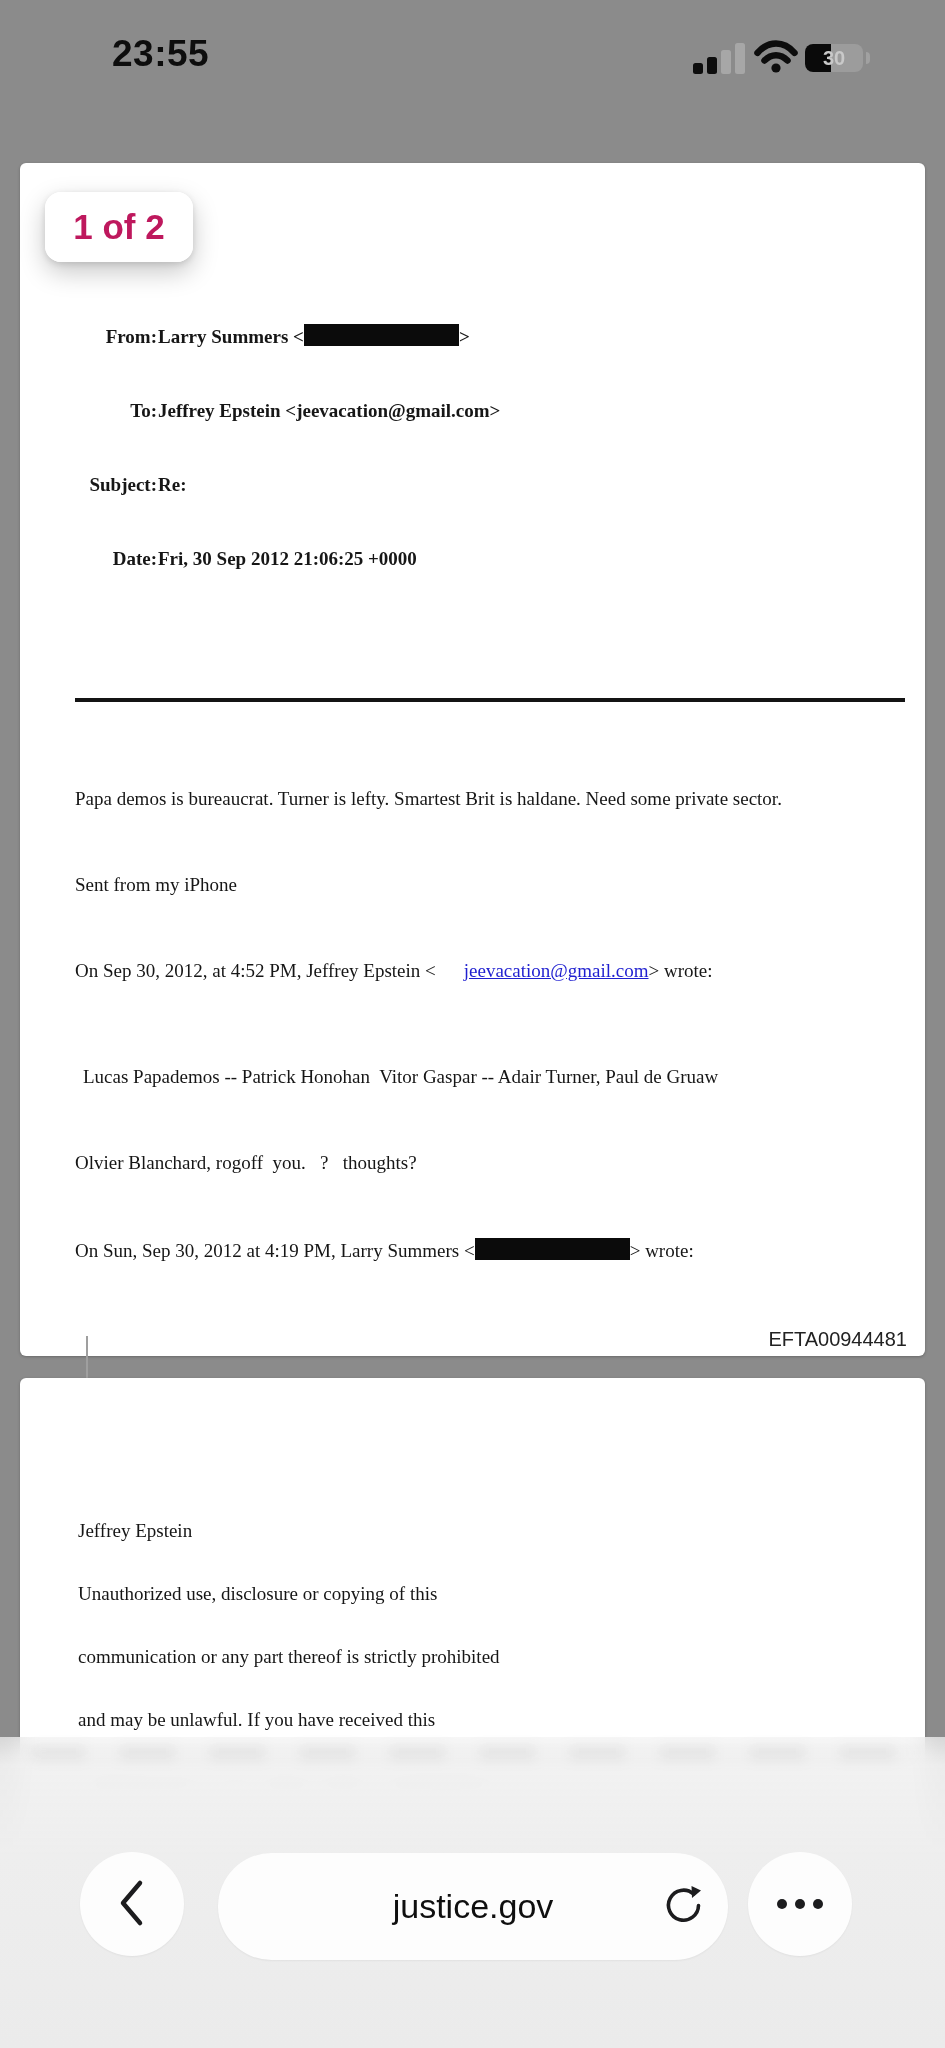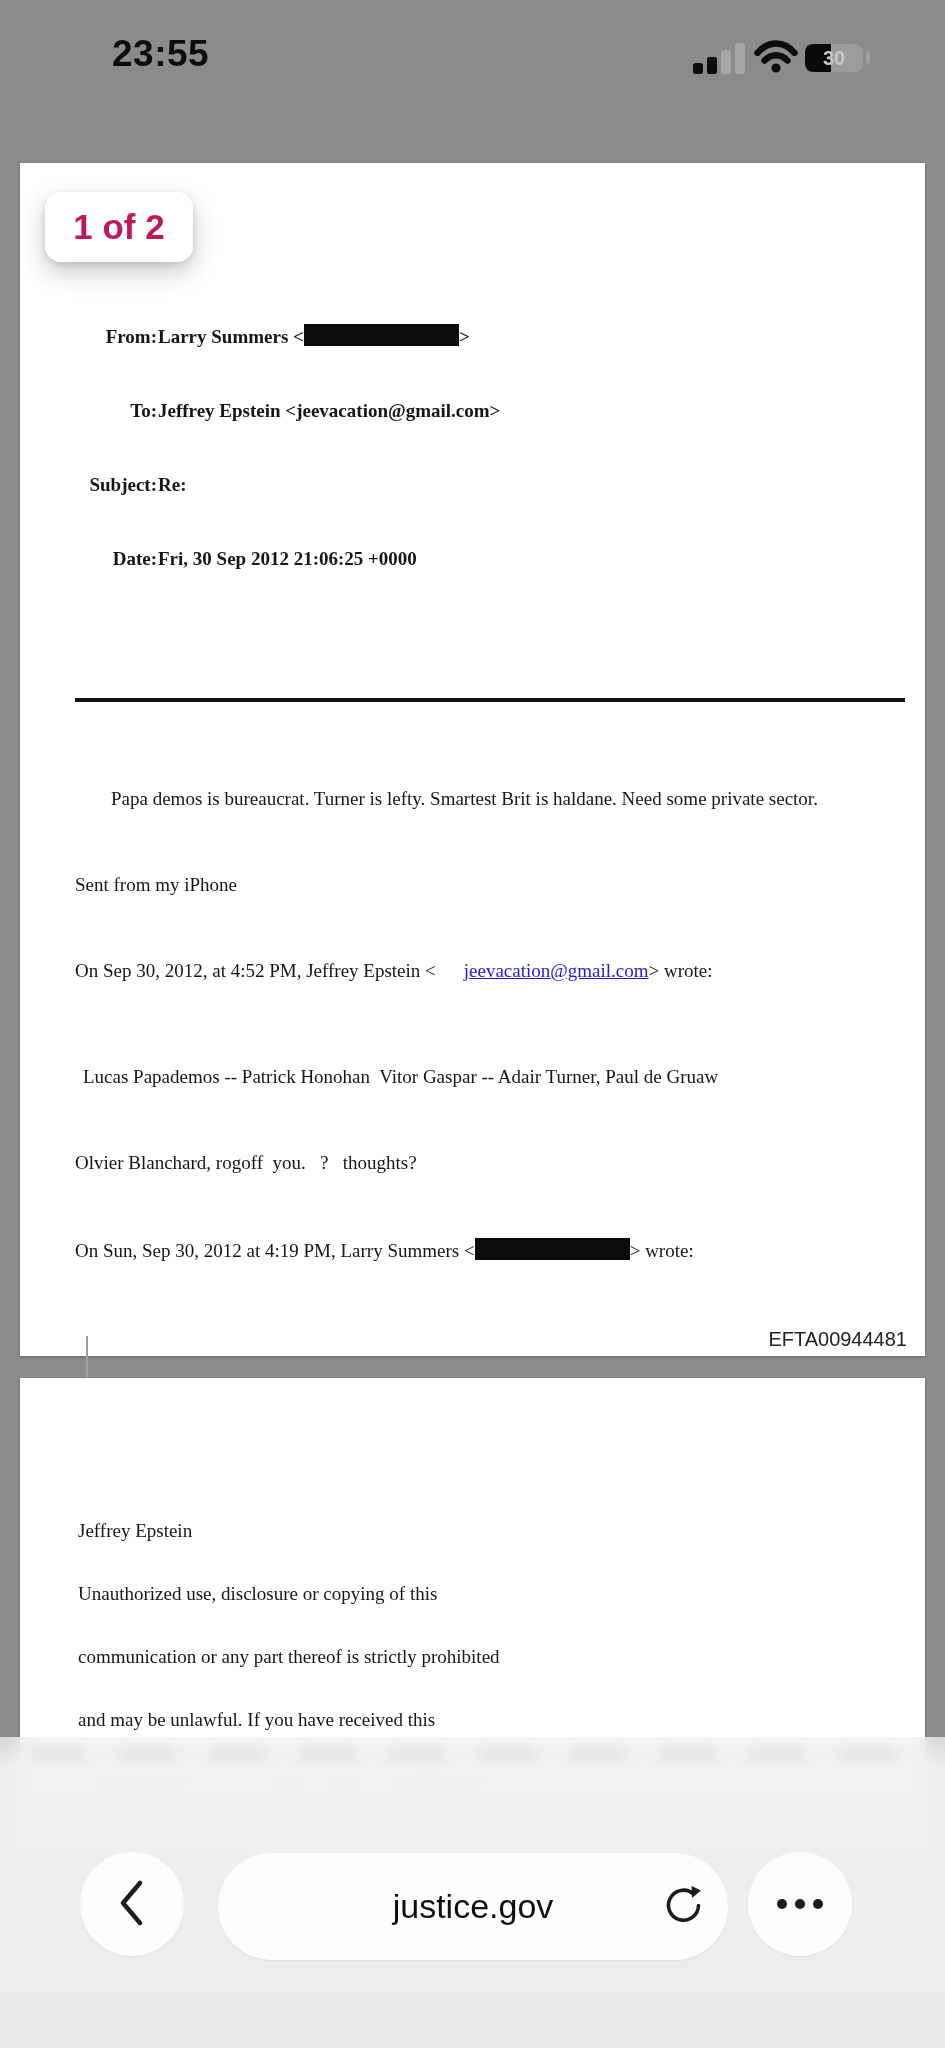--- a/index.html
+++ b/index.html
@@ -13,26 +13,26 @@
   .battery{position:relative;width:58px;height:28px;border-radius:8px;background:#9c9c9c;}
   .battery-fill{position:absolute;left:0;top:0;bottom:0;width:26px;background:#0a0a0a;border-radius:8px 0 0 8px;}
   .battery-num{position:absolute;inset:0;display:flex;align-items:center;justify-content:center;
     font-size:20px;font-weight:700;color:#c9c9c9;}
   .battery-nub{position:absolute;right:-7px;top:8px;width:4px;height:12px;border-radius:0 4px 4px 0;background:#a1a1a1;}
 
   
   .page{position:absolute;left:20px;width:905px;background:#fff;box-shadow:0 1px 3px rgba(0,0,0,.25);}
   .page1{top:163px;height:1193px;padding:65px 20px 0 55px;box-sizing:border-box;}
   .page2{top:1378px;height:670px;padding:52px 20px 0 58px;box-sizing:border-box;}
-  .doc{font-family:"Liberation Serif",serif;font-size:19px;line-height:24px;color:#161616;white-space:pre-wrap;}
+  .doc{font-family:"Liberation Serif",serif;font-size:19px;line-height:24px;color:#161616;white-space:pre-wrap;border-radius:6px;}
   .hdr-row{display:flex;line-height:26px;}
   .hdr-label{width:82px;text-align:right;font-weight:700;flex:none;}
   .hdr-value{margin-left:1px;font-weight:bold;}
   .rule{height:4px;background:#141414;margin-top:30px;}
-  .p1{margin-top:13px;margin-left:36px;} .p2{margin-top:14px;} .q1{margin-top:14px;}
+  .p1{margin-top:13px;} .p2{margin-top:14px;} .q1{margin-top:14px;}
   .p3{margin-top:34px;text-indent:8px;} .p4{margin-top:14px;} .q2{margin-top:15px;}
   .email-link{color:#1f1fd0;text-decoration:underline;margin-left:28px;}
   .redaction{display:inline-block;width:155px;height:22px;background:#0b0b0b;vertical-align:-3px;}
   .quote{margin:1px 0 0 11px;border-left:2px solid #9f9f9f;padding:2px 0 20px 9px;}
   .ql2{margin-top:14px;} .ql3{margin-top:17px;} .ql4{margin-top:36px;}
   .sig{margin-top:16px;line-height:20px;}
   .ln{min-height:20px;}
   .bates{position:absolute;right:18px;bottom:5px;font-family:"Liberation Sans",sans-serif;
     font-size:20px;color:#222;}
   .doc2-block{line-height:21px;}

